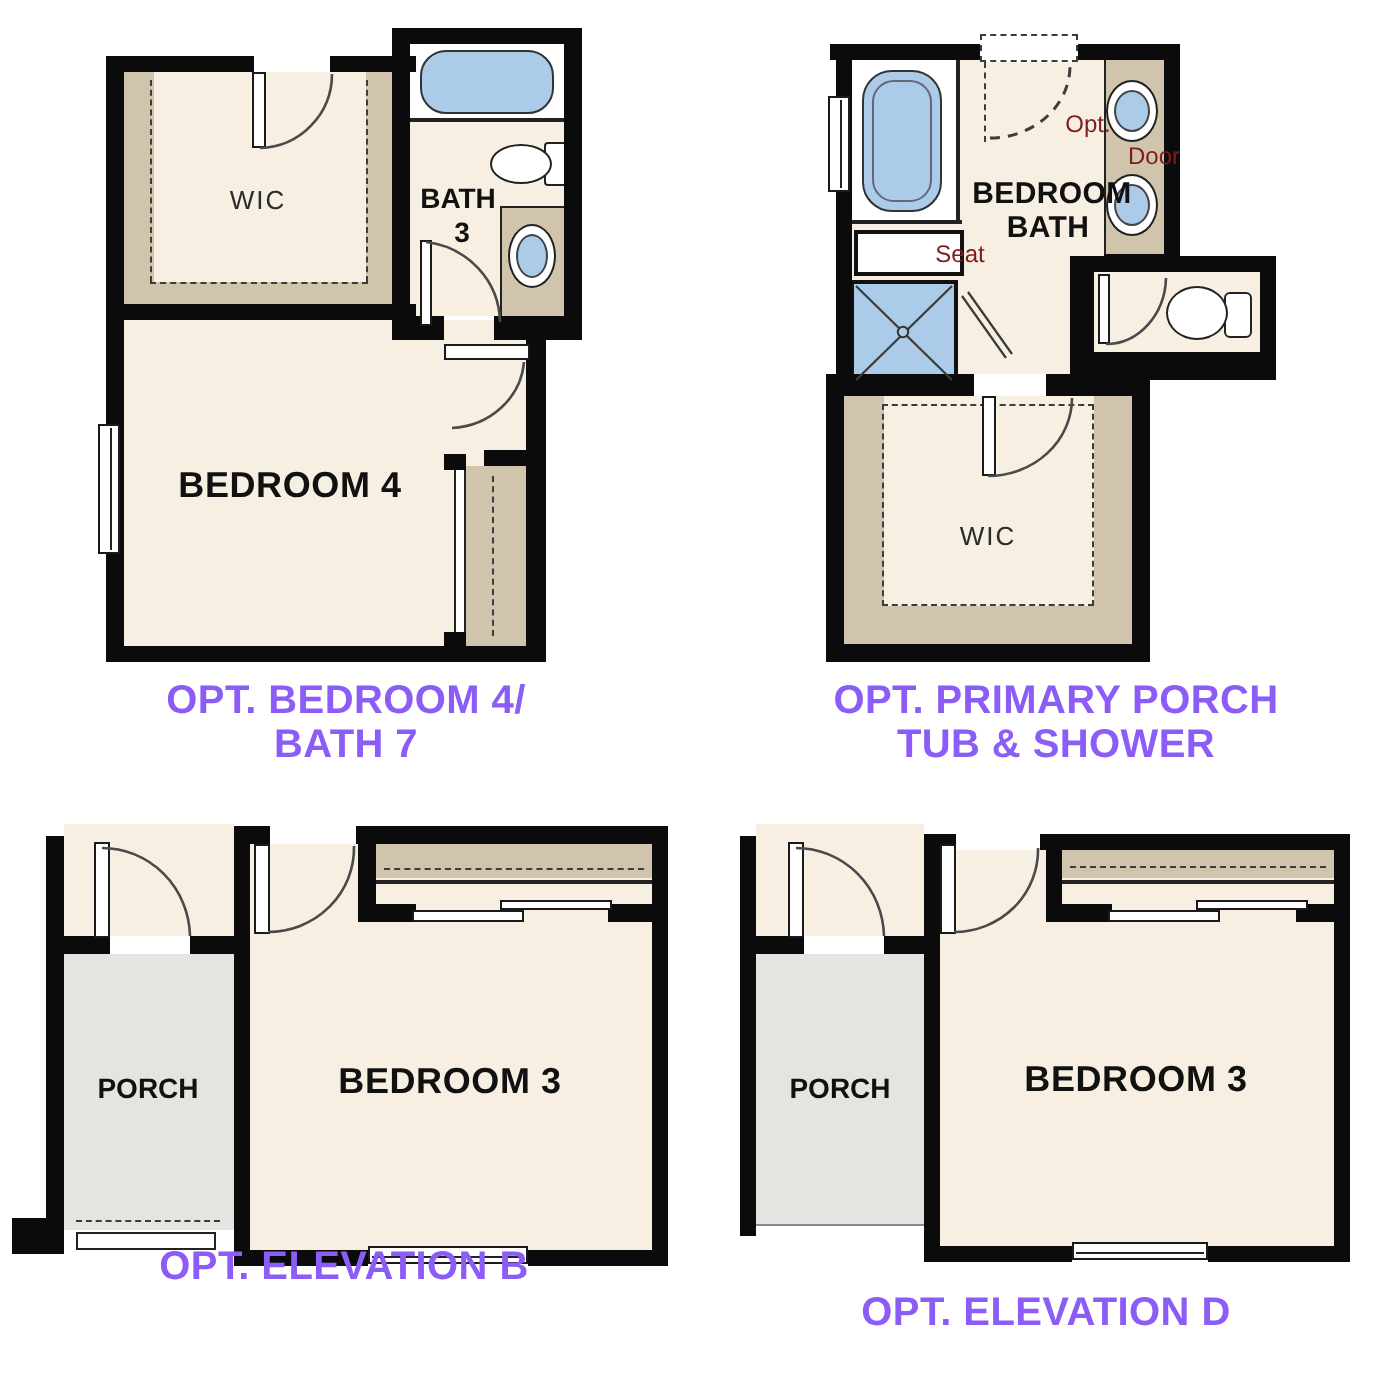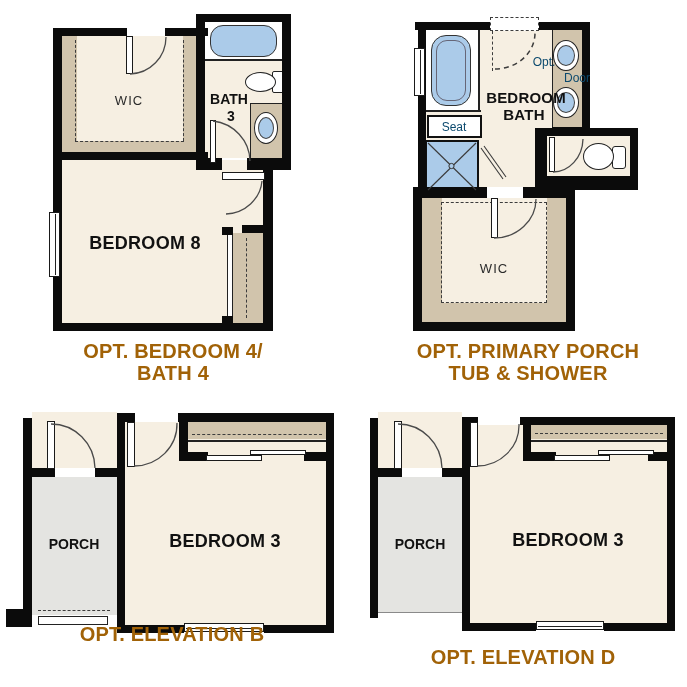--- a/index.html
+++ b/index.html
@@ -14,25 +14,25 @@
   .porch{position:absolute;background:#e4e4e1;}
   .blue{position:absolute;background:#abcbe9;}
   .ell{position:absolute;border-radius:50%;}
   .leaf{position:absolute;background:#fff;border:1.4px solid #1a1a1a;}
   .thin{position:absolute;background:#222;}
   .dV{position:absolute;width:0;border-left:1.7px dashed #3c3c3c;}
   .dH{position:absolute;height:0;border-top:1.7px dashed #3c3c3c;}
   .dR{position:absolute;border:1.5px dashed #3c3c3c;}
   .lbl{position:absolute;transform:translate(-50%,-50%);white-space:nowrap;color:#111;}
   .b{font-weight:bold;}
-  .cap{font-size:20px;font-weight:bold;letter-spacing:.2px;color:#a16207;}
+  .cap{font-size:20px;font-weight:bold;letter-spacing:.2px;color:#8b5cf6;}
   .room-big{font-size:18px;letter-spacing:.3px;}
   .room-med{font-size:15px;letter-spacing:.2px;}
   .room-sm{font-size:14px;}
-  .fix{font-size:12px;font-weight:normal;color:#0c4a6e;}
+  .fix{font-size:12px;font-weight:normal;color:#7f1d1d;}
   .wic{font-size:13px;font-weight:normal;color:#2a2a2a;letter-spacing:1px;}
   .winV > i,.winH > i{content:"";position:absolute;background:#222;display:block;}
   .winV > i{left:50%;top:1px;bottom:1px;width:1px;}
   .winH > i{top:50%;left:1px;right:1px;height:1px;}
   .win{position:absolute;background:#fff;border:1.4px solid #1a1a1a;}
   svg.ov{position:absolute;left:0;top:0;pointer-events:none;}
   svg.ov path{fill:none;stroke:#4a4a4a;stroke-width:1.3;}
   svg.ov path.dash{stroke-dasharray:5 4;stroke:#3c3c3c;stroke-width:1.5;}
   svg.ov line{stroke:#3a3a3a;stroke-width:1.1;}
 </style>
@@ -86,23 +86,23 @@
     <div class="leaf" style="left:126px;top:36px;width:7px;height:38px"></div>
     <div class="leaf" style="left:210px;top:120px;width:6px;height:43px"></div>
     <div class="leaf" style="left:222px;top:172px;width:43px;height:8px"></div>
     <div class="win winV" style="left:49px;top:212px;width:11px;height:65px">
         <i></i>
       </div>
 
     <div class="lbl wic" style="left:129px;top:100px">WIC</div>
     <div class="lbl b room-sm" style="left:229px;top:99px">BATH</div>
     <div class="lbl b room-sm" style="left:231px;top:116px">3</div>
-    <div class="lbl b room-big" style="left:145px;top:243px">BEDROOM 8</div>
+    <div class="lbl b room-big" style="left:145px;top:243px">BEDROOM 4</div>
     <div class="lbl cap" style="left:173px;top:351px">OPT. BEDROOM 4/</div>
-    <div class="lbl cap" style="left:173px;top:373px">BATH 4</div>
+    <div class="lbl cap" style="left:173px;top:373px">BATH 7</div>
   </section>
 
   <section>
 
     <div class="floor" style="left:426px;top:30px;width:156px;height:157px"></div>
     <div class="white" style="left:426px;top:30px;width:54px;height:82px"></div>
     <div class="thin" style="left:478px;top:30px;width:2px;height:82px"></div>
     <div class="thin" style="left:426px;top:110px;width:55px;height:2px"></div>
     <div class="blue" style="left:431px;top:35px;width:40px;height:71px;border:1.6px solid #333;border-radius:15px"></div>
     <div class="abs" style="left:436px;top:40px;width:30px;height:61px;border:1px solid #667;border-radius:11px"></div>
@@ -143,21 +143,21 @@
     <div class="w" style="left:413px;top:187px;width:9px;height:144px"></div>
     <div class="w" style="left:566px;top:187px;width:9px;height:144px"></div>
     <div class="w" style="left:413px;top:322px;width:162px;height:9px"></div>
     <div class="tan" style="left:422px;top:198px;width:144px;height:124px"></div>
     <div class="floor" style="left:442px;top:198px;width:105px;height:105px"></div>
     <div class="dR" style="left:441px;top:202px;width:106px;height:101px"></div>
     <div class="leaf" style="left:491px;top:198px;width:7px;height:40px"></div>
 
     <div class="lbl b room-med" style="left:526px;top:97px">BEDROOM</div>
     <div class="lbl b room-med" style="left:524px;top:114px">BATH</div>
-    <div class="lbl fix" style="left:454px;top:127px">Seat</div>
+    <div class="lbl fix" style="left:480px;top:127px">Seat</div>
     <div class="lbl fix" style="left:544px;top:62px">Opt.</div>
     <div class="lbl fix" style="left:577px;top:78px">Door</div>
     <div class="lbl wic" style="left:494px;top:268px">WIC</div>
     <div class="lbl cap" style="left:528px;top:351px">OPT. PRIMARY PORCH</div>
     <div class="lbl cap" style="left:528px;top:373px">TUB &amp; SHOWER</div>
   </section>
 
   <section>
     <div class="floor" style="left:32px;top:412px;width:85px;height:56px"></div>
     <div class="porch" style="left:32px;top:477px;width:85px;height:138px"></div>

